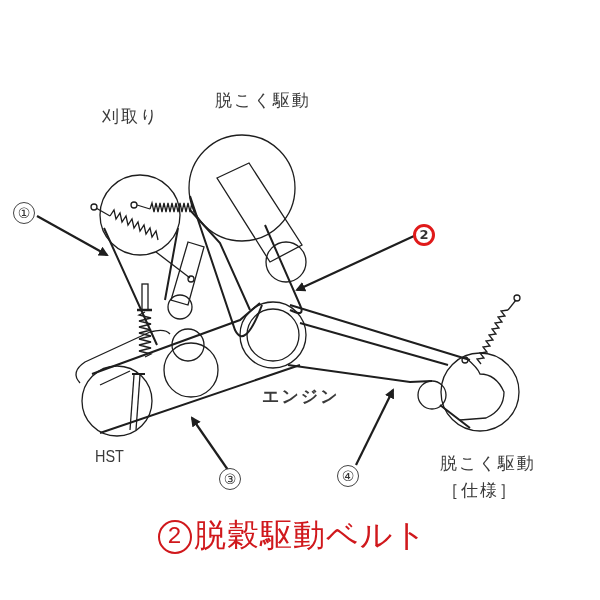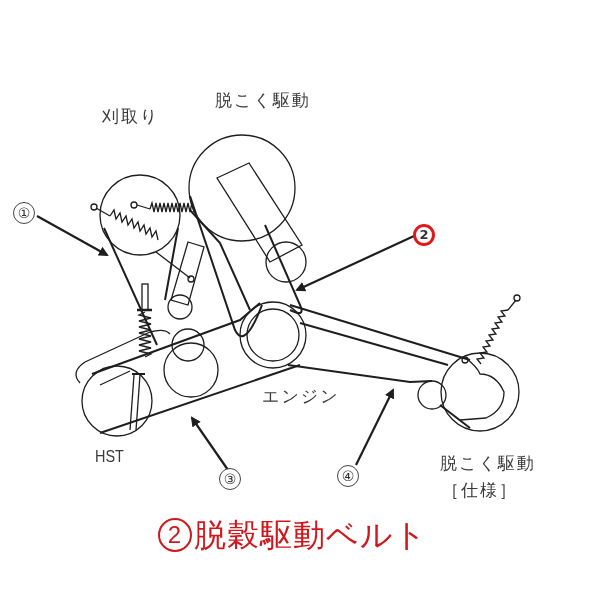--- a/index.html
+++ b/index.html
@@ -4,21 +4,21 @@
   <style>
     html, body { margin: 0; padding: 0; background: #ffffff; }
     body { width: 600px; height: 600px; position: relative; overflow: hidden; font-family: "DejaVu Sans", sans-serif; }
     .stage { position: absolute; left: 0; top: 0; width: 600px; height: 600px; }
     svg { position: absolute; left: 0; top: 0; }
     .lbl { position: absolute; color: #3a3a3a; font-family: "DejaVu Sans", sans-serif; white-space: nowrap; line-height: 1; }
     .lbl-jp { font-size: 17px; letter-spacing: 2px; }
     .lbl-hst { font-size: 17px; font-family: "Liberation Sans", sans-serif; transform: scaleX(0.85); transform-origin: left top; }
     .num { position: absolute; width: 20px; height: 20px; border: 1.3px solid #444; border-radius: 50%; text-align: center; font-size: 14px; line-height: 20px; color: #333; font-family: "DejaVu Sans", sans-serif; background: #fff; }
     .num-red { position: absolute; width: 16px; height: 16px; border: 3px solid #e01a1a; border-radius: 50%; text-align: center; font-size: 13px; line-height: 16px; color: #333; font-weight: bold; font-family: "DejaVu Sans", sans-serif; background: #fff; }
-    .caption { position: absolute; left: 158px; top: 514px; color: #d0181c; font-size: 32px; font-family: Liberation Sans, sans-serif; white-space: nowrap; letter-spacing: 1px; }
+    .caption { position: absolute; left: 158px; top: 514px; color: #d0181c; font-size: 32px; font-family: Liberation Mono, monospace; white-space: nowrap; letter-spacing: 1px; }
     .caption .cnum { display: inline-block; width: 30px; height: 30px; border: 2.5px solid #d0181c; border-radius: 50%; text-align: center; font-size: 24px; line-height: 30px; vertical-align: 3px; margin-right: 2px; }
   </style>
 </head>
 <body>
 
 <div class="stage">
 
   <svg width="600" height="600" viewBox="0 0 600 600">
     <defs>
       <marker id="arrow" markerWidth="10" markerHeight="10" refX="8" refY="5" orient="auto" markerUnits="userSpaceOnUse">
@@ -92,21 +92,21 @@
         <line x1="37" y1="216" x2="107" y2="255" marker-end="url(#arrow)"></line>
         <line x1="414" y1="236" x2="297" y2="290" marker-end="url(#arrow)"></line>
         <line x1="228" y1="470" x2="192" y2="418" marker-end="url(#arrow)"></line>
         <line x1="356" y1="465" x2="393" y2="390" marker-end="url(#arrow)"></line>
       </g>
     </g>
   </svg>
 
   <div class="lbl lbl-jp" style="left:102px; top:108px;text-align:center;">刈取り</div>
   <div class="lbl lbl-jp" style="left:215px; top:92px;">脱こく駆動</div>
-  <div class="lbl lbl-jp" style="left:262px; top:388px;">エンジン</div>
+  <div class="lbl lbl-jp" style="left:262px; top:388px;font-weight:bold;">エンジン</div>
   <div class="lbl lbl-hst" style="left:95px; top:448px;">HST</div>
   <div class="lbl lbl-jp" style="left:440px; top:455px;">脱こく駆動</div>
   <div class="lbl lbl-jp" style="left:436px; top:482px;margin-left:6px;">［仕様］</div>
 
   <div class="num" style="left:13px; top:202px;">①</div>
   <div class="num-red" style="left:413px; top:224px;">2</div>
   <div class="num" style="left:219px; top:468px;">③</div>
   <div class="num" style="left:337px; top:465px;">④</div>
 
   <div class="caption">

